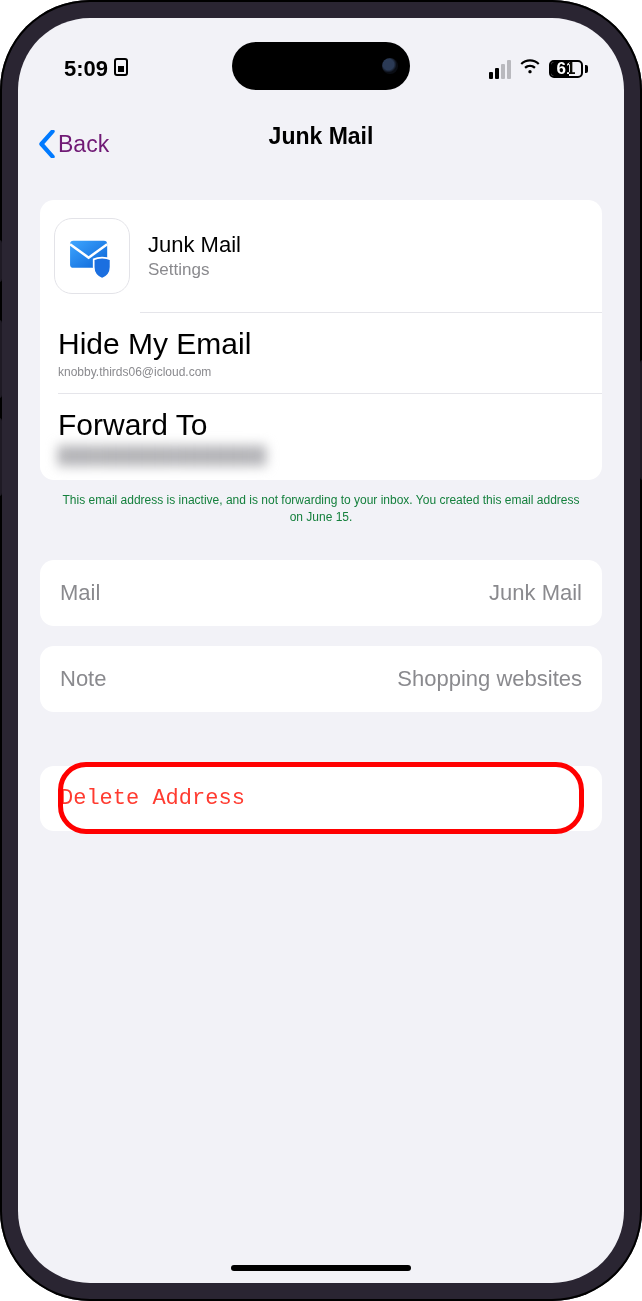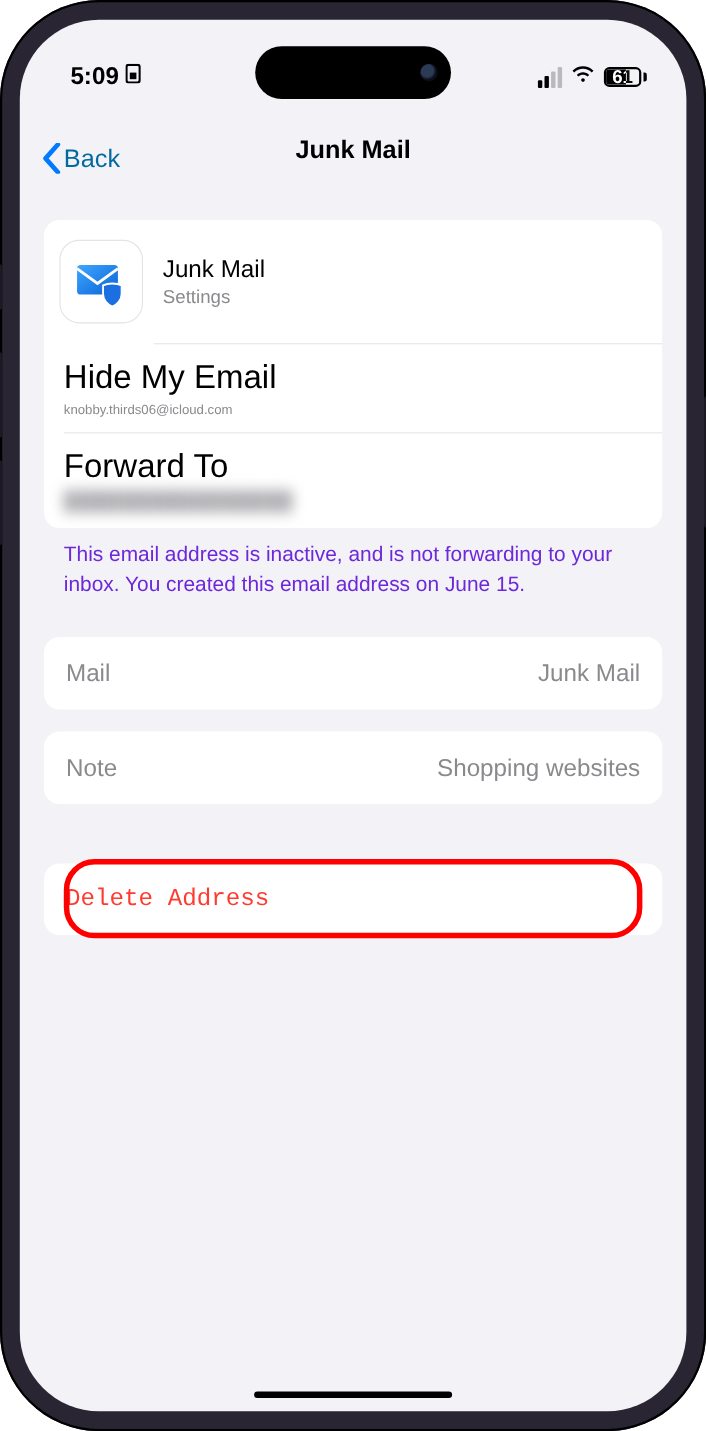--- a/index.html
+++ b/index.html
@@ -25,22 +25,22 @@
     position: relative;
   }
   .island {
     position: absolute; top: 24px; left: 50%; transform: translateX(-50%);
     width: 178px; height: 48px; background: #000; border-radius: 28px;
     display: flex; align-items: center; justify-content: flex-end; padding-right: 12px;
   }
   .island .cam { width: 16px; height: 16px; border-radius: 50%; background: radial-gradient(circle at 40% 40%, #2b3a55 0 40%, #0a0d14 60%); }
   
   .status-bar {
-    position: absolute; top: 16px; left: 0; right: 0; height: 72px;
-    display: flex; align-items: flex-start; justify-content: space-between;
+    position: absolute; top: 4px; left: 0; right: 0; height: 72px;
+    display: flex; align-items: center; justify-content: space-between;
     padding: 22px 36px 0 46px;
     font-weight: 600; font-size: 22px; color: #000;
   }
   .status-left { display: flex; align-items: center; gap: 6px; }
   .status-right { display: flex; align-items: center; gap: 8px; }
   .sim-icon { display: inline-block; }
   .bars { display: inline-flex; align-items: flex-end; gap: 2px; }
   .bars span { width: 4px; background: #000; border-radius: 1px; display: block; }
   .bars span.dim { background: #b9b9be; }
   .bars .b1 { height: 7px; } .bars .b2 { height: 11px; } .bars .b3 { height: 15px; } .bars .b4 { height: 19px; }
@@ -51,42 +51,42 @@
   .battery-fill { position: absolute; left: 0; top: 0; bottom: 0; width: 61%; background: #000; }
   .battery-num { position: absolute; left: 0; right: 0; text-align: center; font-size: 17px; font-weight: 700; color: #fff; line-height: 14px; mix-blend-mode: difference; }
   
   .nav-bar {
     position: absolute; top: 90px; left: 0; right: 0;
     height: 56px; display: flex; align-items: center; justify-content: center;
   }
   .nav-back {
     position: absolute; left: 20px; top: 16px; bottom: 0;
     display: flex; align-items: center; gap: 2px;
-    color: #0369a1; font-size: 23px; font-weight: 400;
+    color: #701a75; font-size: 23px; font-weight: 400;
   }
   .chevron-left { width: 18px; height: 28px; }
   .nav-title { font-size: 23px; font-weight: 600; color: #000; }
   
   .content { position: absolute; top: 182px; left: 0; right: 0; bottom: 0; padding: 0 22px; }
   .card { background: #fff; border-radius: 14px; overflow: hidden; }
   .header-row { display: flex; align-items: center; gap: 18px; padding: 18px 18px 18px 14px; }
   .app-icon {
     width: 76px; height: 76px; border-radius: 18px; background: #fff;
     border: 1px solid #e3e3e8; display: flex; align-items: center; justify-content: center;
   }
   .app-icon svg { width: 54px; height: 54px; }
   .header-text .t { font-size: 22px; font-weight: 500; color: #000; }
   .header-text .s { font-size: 17px; color: #8a8a8e; margin-top: 2px; }
   .divider { height: 1px; background: #e5e5ea; margin-left: 100px; }
   .divider-full { height: 1px; background: #e5e5ea; margin-left: 18px; }
   .row { padding: 14px 18px; }
   .row .label { font-size: 30px; color: #000; }
   .row .sub { font-size: 12px; color: #8a8a8e; margin-top: 4px; }
   .blurred { filter: blur(6px); color: #aeaeb2; font-size: 17px; margin-top: 4px; letter-spacing: 1px; }
-  .footer-note { font-size: 19px; color: #6d28d9; padding: 12px 18px 0 18px; line-height: 1.4; }
+  .footer-note { font-size: 12px; color: #15803d; padding: 12px 18px 0 18px; line-height: 1.4; text-align: center; }
   .gap { height: 34px; }
   .gap-sm { height: 20px; }
   .kv-row { display: flex; justify-content: space-between; align-items: center; padding: 20px 20px; }
   .kv-row .k { font-size: 22px; color: #8a8a8e; }
   .kv-row .v { font-size: 22px; color: #8a8a8e; }
   .action-row { padding: 20px 20px; font-size: 22px; }
   .blue { color: #007aff; }
   .red { color: #ff3b30; font-family: Liberation Mono, monospace; }
   .highlight-ring {
     position: absolute; border: 5px solid #f00; border-radius: 28px;

